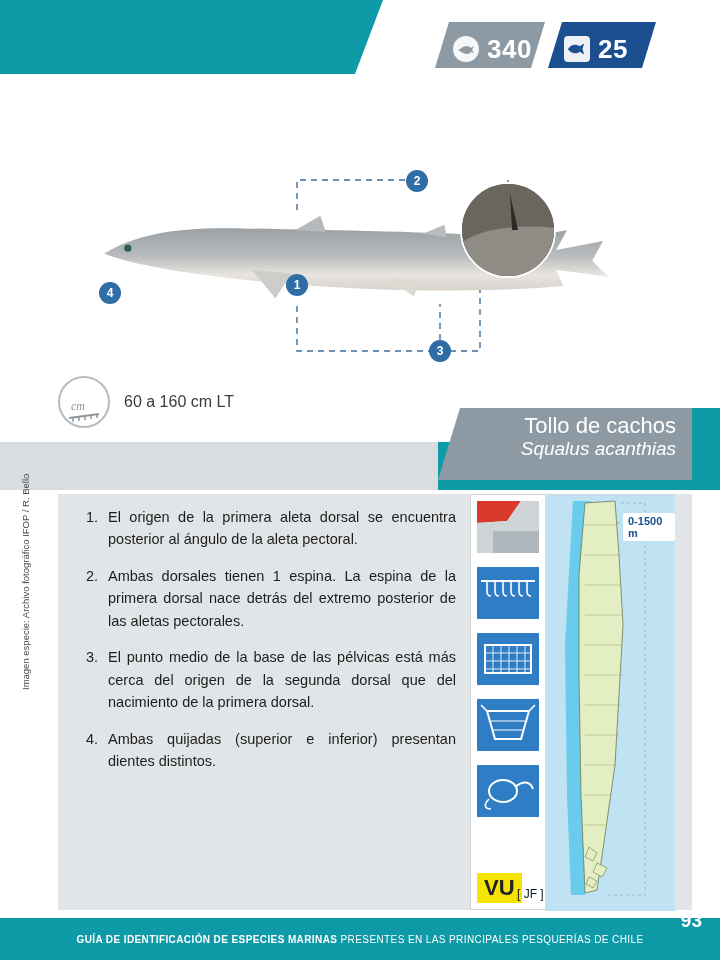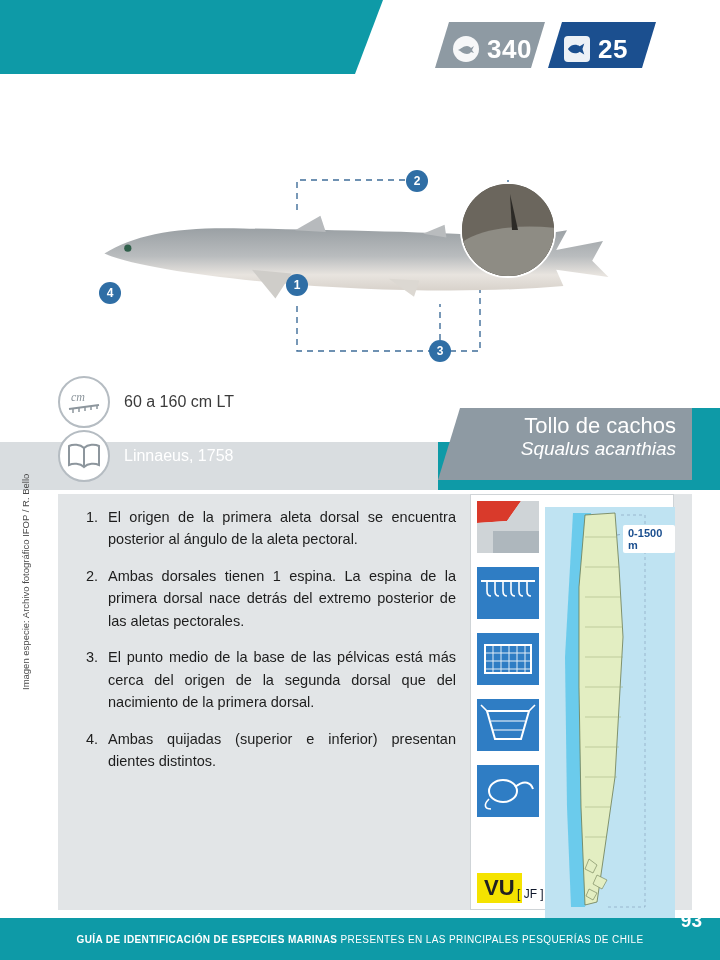--- a/index.html
+++ b/index.html
@@ -67,21 +67,21 @@
     position:absolute; left:460px; top:108px; width:96px; height:96px;
     border-radius:50%; overflow:hidden; border:2px solid #ffffff;
     background:#5d5a52;
   }
 
   
   .meta { position:absolute; left:58px; top:378px; width:420px; }
   .meta-row { display:flex; align-items:center; height:48px; margin-bottom:6px; }
   .meta-icon {
     width:52px; height:52px; border-radius:50%;
-    border:2px solid #b5bcc2; display:flex; align-items:center; justify-content:center;
+    border:2px solid #b5bcc2; display:flex; align-items:flex-end; justify-content:center;
     color:#8d969d; margin-right:14px; background:#fff;
   }
   .meta-text { font-size:16px; color:#3b3b3b; }
   .meta-text.author { color:#ffffff; }
 
   .author-band {
     position:absolute; left:0; top:442px; width:692px; height:48px;
     background:#d9dde0;
   }
   .author-band-inner {
@@ -121,21 +121,21 @@
   .map-panel {
     position:absolute; left:470px; top:494px; width:204px; height:416px;
     background:#ffffff; border:1px solid #cfd4d7;
   }
   .map-left { position:absolute; left:0; top:0; width:74px; height:416px; }
   .icon-box {
     position:absolute; left:4px; width:66px; height:56px;
     background:#2f7dc4; border:2px solid #ffffff;
   }
   .map-right {
-    position:absolute; left:74px; top:12px; width:130px; height:416px;
+    position:absolute; left:74px; top:0; width:130px; height:416px;
     background:#0f172a;
   }
   .depth-label {
     position:absolute; left:78px; top:18px; font-size:11px; font-weight:bold;
     color:#1b4f8f; background:#ffffff; padding:2px 5px; border-radius:2px;
   }
   .vu-box {
     position:absolute; left:6px; bottom:6px; background:#f5e300;
     color:#222; font-weight:bold; font-size:22px; padding:2px 7px;
   }
@@ -242,29 +242,20 @@
 <div class="meta">
   <div class="meta-row">
     <div class="meta-icon">
       <svg width="34" height="30" viewBox="0 0 34 30">
         <text x="4" y="14" font-size="12" font-style="italic" fill="#8d969d" font-family="Liberation Serif, serif">cm</text>
         <path d="M2 22 L32 18" stroke="#8d969d" stroke-width="2" fill="none"></path>
         <path d="M6 22 L6 26 M12 21 L12 25 M18 20 L18 24 M24 19 L24 23 M30 18 L30 22" stroke="#8d969d" stroke-width="1.5"></path>
       </svg>
     </div>
     <div class="meta-text">60 a 160 cm LT</div>
-  </div>
-  <div class="meta-row">
-    <div class="meta-icon">
-      <svg width="34" height="26" viewBox="0 0 34 26">
-        <path d="M17 5 C13 1, 6 1, 2 3 L2 22 C6 20, 13 20, 17 24 C21 20, 28 20, 32 22 L32 3 C28 1, 21 1, 17 5 Z" fill="none" stroke="#8d969d" stroke-width="2"></path>
-        <path d="M17 5 L17 24" stroke="#8d969d" stroke-width="2"></path>
-      </svg>
-    </div>
-    <div class="meta-text author">Linnaeus, 1758</div>
   </div>
 </div>
 
 <div class="content-bg"></div>
 
 <div class="features">
   <div class="feature">
     <div class="fnum">1.</div>
     <div class="ftext">El origen de la primera aleta dorsal se encuentra posterior al ángulo de la aleta pectoral.</div>
   </div>

